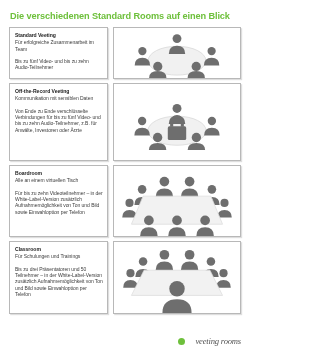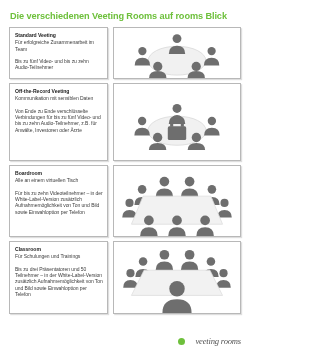--- a/index.html
+++ b/index.html
@@ -109,21 +109,21 @@
     color: #545454;
     letter-spacing: -0.2px;
     line-height: 9px;
   }
 </style>
 </head>
 <body>
 
 <div class="page">
 
-  <div class="page-title">Die verschiedenen Veeting Rooms auf rooms Blick</div>
+  <div class="page-title">Die verschiedenen Standard Rooms auf einen Blick</div>
 
   <div class="rooms">
 
     <div class="room-row r1">
       <div class="text-card">
         <div class="room-title">Standard Veeting</div>
         <div class="room-sub">Für erfolgreiche Zusammenarbeit im Team</div>
         <div class="room-body">Bis zu fünf Video- und bis zu zehn Audio-Teilnehmer</div>
       </div>
       <div class="illus-card">

